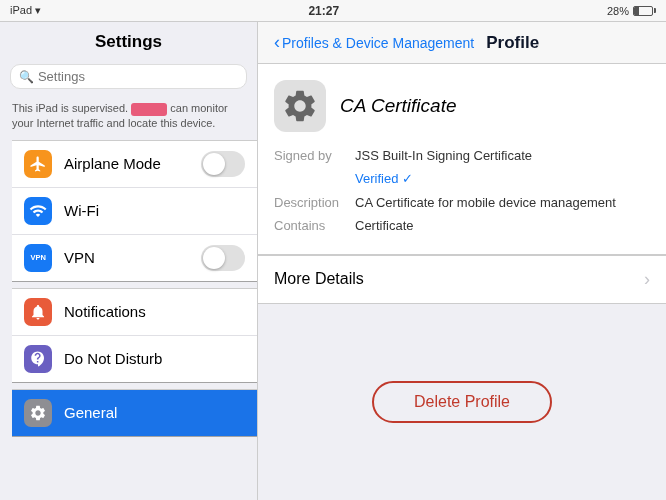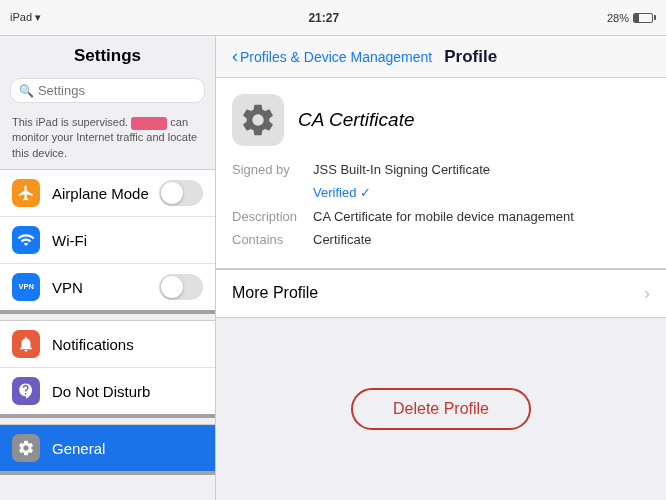--- a/index.html
+++ b/index.html
@@ -13,21 +13,21 @@
       flex-direction: column;
     }
 
     
     .status-bar {
       display: flex;
       justify-content: space-between;
       align-items: center;
       background: #f7f7f7;
       padding: 4px 10px;
-      height: 36px;
+      height: 22px;
       border-bottom: 1px solid #ccc;
       font-size: 11px;
       color: #333;
     }
     .status-left { font-size: 11px; }
     .status-center { font-weight: 600; font-size: 12px; }
     .status-right { display: flex; align-items: center; gap: 4px; font-size: 11px; }
     .battery-icon {
       display: inline-flex;
       align-items: center;
@@ -56,21 +56,21 @@
 
     
     .main-layout {
       display: flex;
       flex: 1;
       overflow: hidden;
     }
 
     
     .sidebar {
-      width: 216px;
+      width: 258px;
       background: #efeff4;
       display: flex;
       flex-direction: column;
       border-right: 1px solid #ccc;
       overflow: hidden;
     }
 
     .sidebar-header {
       padding: 10px 0 6px;
       text-align: center;
@@ -118,22 +118,23 @@
       border-radius: 3px;
       padding: 1px 18px;
       font-size: 11px;
       height: 13px;
       vertical-align: middle;
     }
 
     .sidebar-section {
       background: #a3a3a3;
       border-top: 1px solid #ccc;
-      border-bottom: 4px solid #a3a3a3;
+      border-bottom: 1px solid #a3a3a3;
       margin-bottom: 6px;
+      margin-left: 12px;
     }
 
     .sidebar-item {
       display: flex;
       align-items: center;
       padding: 9px 12px;
       border-bottom: 1px solid #e0e0e5;
       background: #fff;
       cursor: pointer;
       position: relative;
@@ -458,21 +459,21 @@
           <span class="detail-value">CA Certificate for mobile device management</span>
         </div>
         <div class="row">
           <span class="detail-label">Contains</span>
           <span class="detail-value">Certificate</span>
         </div>
       </div>
     </div>
 
     <div class="more-details-row">
-      <span class="more-details-label">More Profile</span>
+      <span class="more-details-label">More Details</span>
       <span class="more-details-chevron">›</span>
     </div>
 
     <div class="delete-area">
       <button class="delete-profile-btn">Delete Profile</button>
     </div>
   </div>
 
 </div>
 

